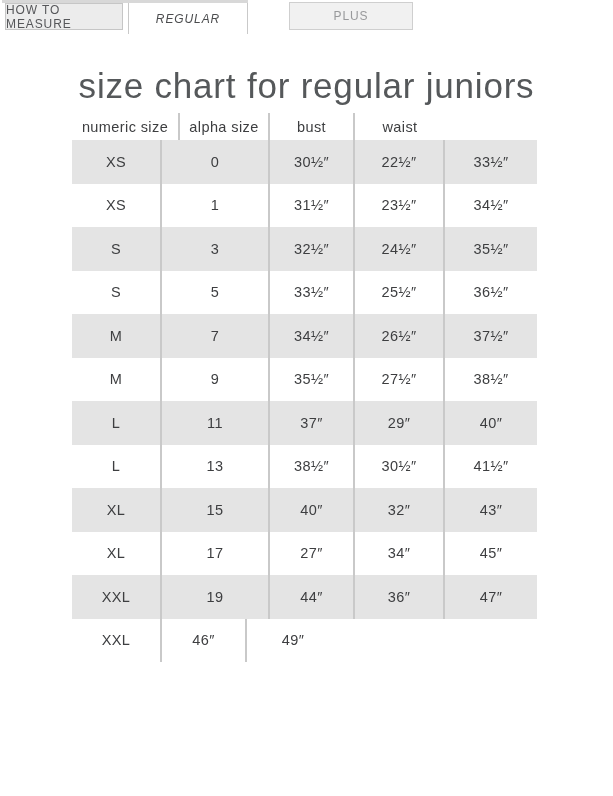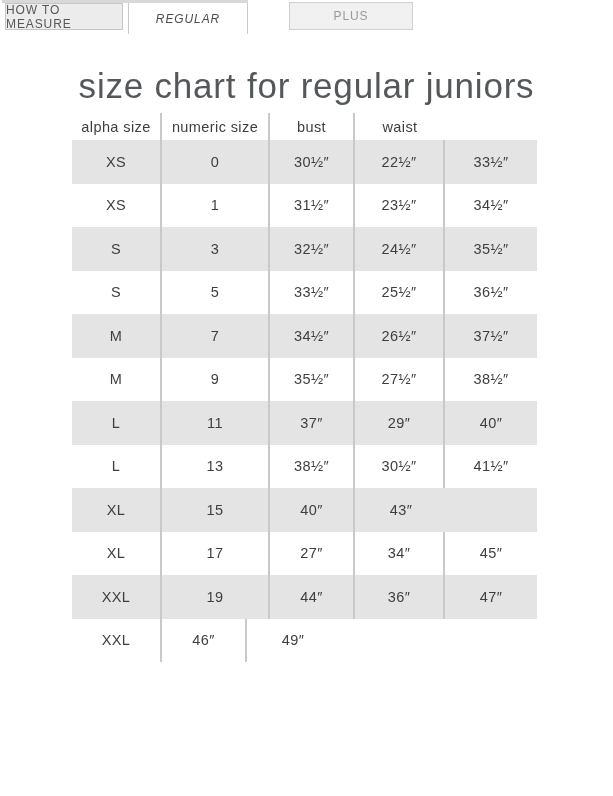--- a/index.html
+++ b/index.html
@@ -123,22 +123,22 @@
   <div class="tab tab-htm">HOW TO MEASURE</div>
 
   <div class="tab tab-regular">REGULAR</div>
 
   <div class="tab tab-plus">PLUS</div>
 
   <h1 class="title">size chart for regular juniors</h1>
 
   <div class="size-table">
     <div class="trow thead">
+      <div class="tcell col1">numeric size</div>
       <div class="tcell col0">alpha size</div>
-      <div class="tcell col1">numeric size</div>
       <div class="tcell col2">bust</div>
       <div class="tcell col3">waist</div>
     </div>
     <div id="table-body">
         <div class="trow tbody-row stripe">
           <div class="tcell col0">XS</div>
           <div class="tcell col1">0</div>
           <div class="tcell col2">30½″</div>
           <div class="tcell col3">22½″</div>
           <div class="tcell col4">33½″</div>
@@ -189,20 +189,21 @@
           <div class="tcell col0">L</div>
           <div class="tcell col1">13</div>
           <div class="tcell col2">38½″</div>
           <div class="tcell col3">30½″</div>
           <div class="tcell col4">41½″</div>
         </div>
         <div class="trow tbody-row stripe">
           <div class="tcell col0">XL</div>
           <div class="tcell col1">15</div>
           <div class="tcell col2">40″</div>
+          <div class="tcell col3">32″</div>
           <div class="tcell col4">43″</div>
         </div>
         <div class="trow tbody-row">
           <div class="tcell col0">XL</div>
           <div class="tcell col1">17</div>
           <div class="tcell col2">27″</div>
           <div class="tcell col3">34″</div>
           <div class="tcell col4">45″</div>
         </div>
         <div class="trow tbody-row stripe">

